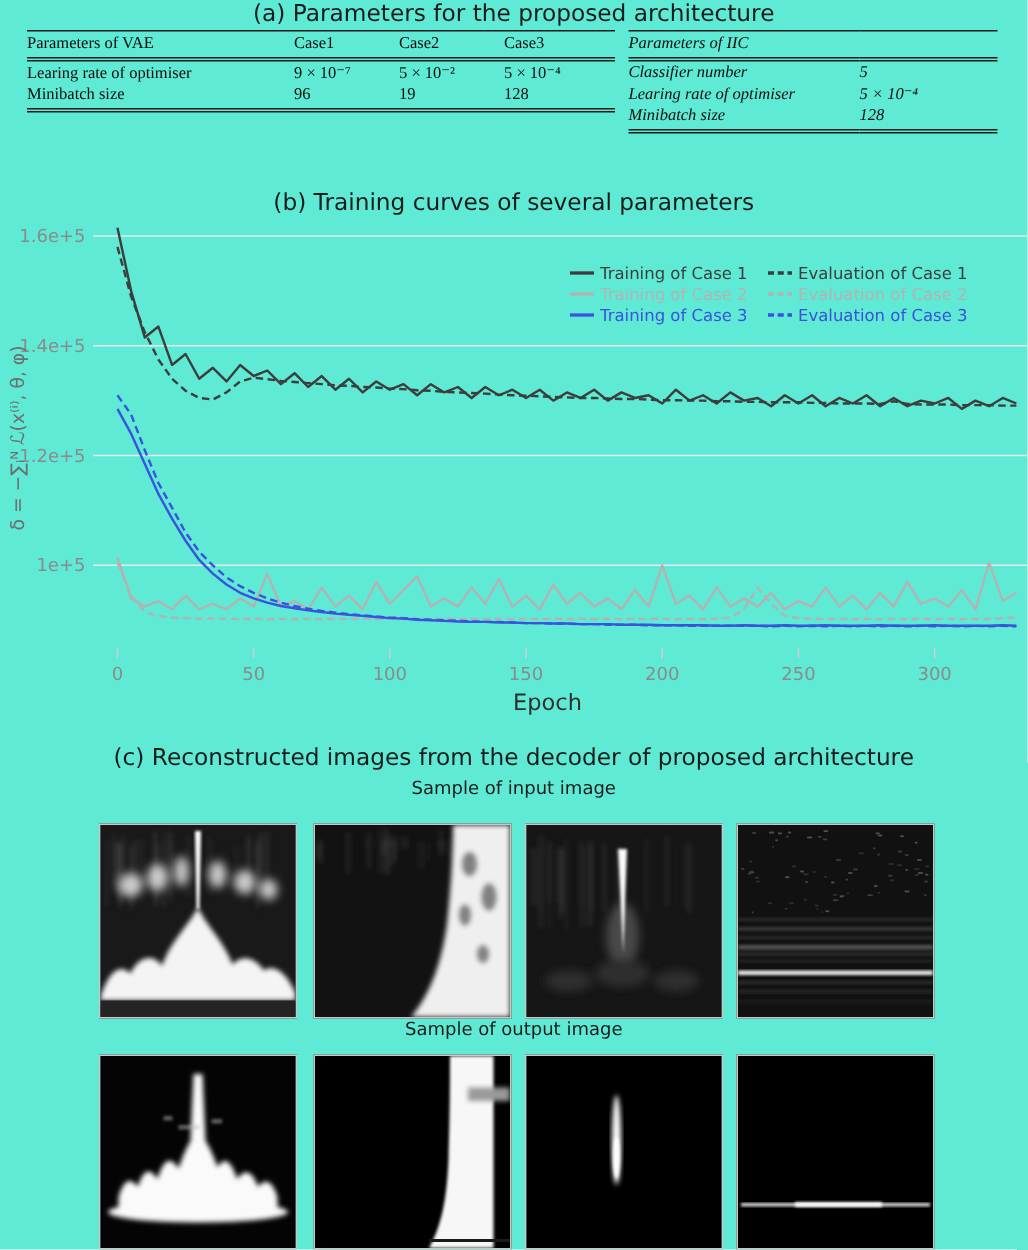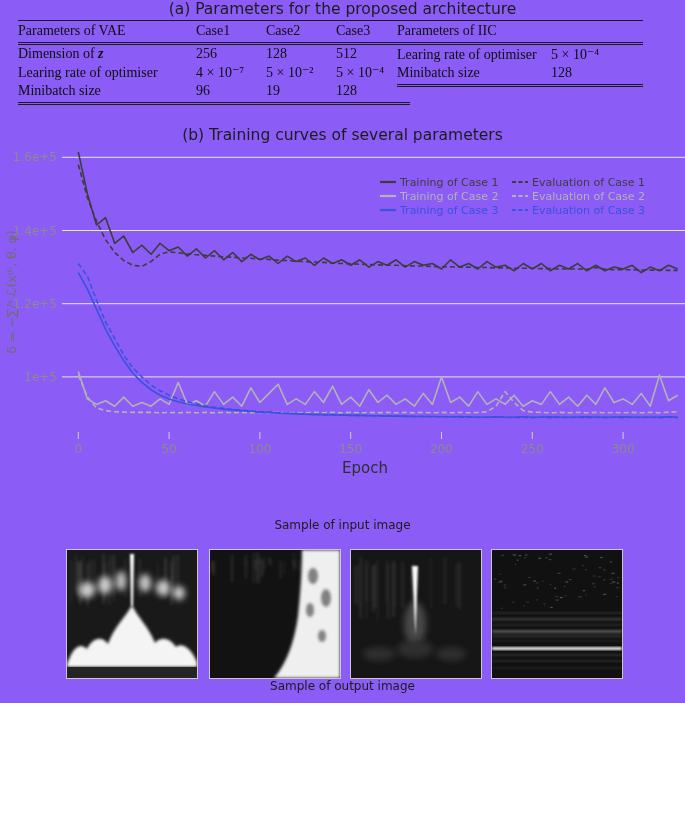--- a/index.html
+++ b/index.html
@@ -1,28 +1,28 @@
 <!DOCTYPE html>
 <html><head>
 <meta charset="utf-8">
 <style>
   html,body{margin:0;padding:0;background:#fff;}
-  #fig{position:relative;width:685px;height:703px;background:#8b5cf6;overflow:hidden;
+  #fig{position:relative;width:685px;height:833px;background:#5eead4;overflow:hidden;
        font-family:"DejaVu Sans","Liberation Sans",sans-serif;}
   .title{position:absolute;left:0;width:685px;text-align:center;color:#1c1c1c;}
   .t-a{top:0px;font-size:15.5px;}
   .t-b{top:126px;font-size:15.5px;}
   .t-c{top:496px;font-size:15.5px;}
   .cap{position:absolute;left:0;width:685px;text-align:center;color:#1c1c1c;font-size:12px;}
   .cap-in{top:518px;}
   .cap-out{top:679px;}
   table.ptable{position:absolute;border-collapse:collapse;table-layout:fixed;
-       font-family:"Liberation Serif","DejaVu Serif",serif;font-size:14px;color:#0d0d0d;}
+       font-family:"Liberation Serif","DejaVu Serif",serif;font-size:11px;color:#0d0d0d;}
   #vae-table{left:18px;top:20px;width:392px;}
-  #iic-table{left:397px;top:20px;width:246px;}
+  #iic-table{left:419px;top:20px;width:246px;font-style:italic;}
   .ptable th{font-weight:normal;text-align:left;padding:2px 2px 3px 0;
        border-top:1px solid #1a1a1a;border-bottom:3px double #1a1a1a;}
   .ptable td{padding:1px 2px 1px 0;white-space:nowrap;}
   .ptable tbody tr:last-child td{border-bottom:3px double #1a1a1a;padding-bottom:3px;}
   .mathvar{font-style:italic;font-weight:bold;}
   #chart-svg{position:absolute;left:0;top:147px;}
   #chart-svg text.tick{font-size:12px;fill:#8b8b8b;font-family:"DejaVu Sans",sans-serif;}
   #chart-svg text.xlabel{font-size:15px;fill:#2e2e2e;font-family:"DejaVu Sans",sans-serif;}
   #chart-svg text.ylab{font-size:12.5px;fill:#6e6e6e;font-family:"DejaVu Sans",sans-serif;}
   #chart-svg text.legend{font-size:11px;font-family:"DejaVu Sans",sans-serif;}
@@ -64,28 +64,22 @@
     <thead>
         <tr id="vae-head">
           <th>Parameters of VAE</th>
           <th>Case1</th>
           <th>Case2</th>
           <th>Case3</th>
         </tr>
       </thead>
     <tbody id="vae-body">
         <tr>
-          <td><span>Dimension of </span><span class="mathvar">z</span></td>
-          <td>256</td>
-          <td>128</td>
-          <td>512</td>
-        </tr>
-        <tr>
           <td><span>Learing rate of optimiser</span><span class="mathvar"></span></td>
-          <td>4 × 10⁻⁷</td>
+          <td>9 × 10⁻⁷</td>
           <td>5 × 10⁻²</td>
           <td>5 × 10⁻⁴</td>
         </tr>
         <tr>
           <td><span>Minibatch size</span><span class="mathvar"></span></td>
           <td>96</td>
           <td>19</td>
           <td>128</td>
         </tr>
       </tbody>
@@ -95,20 +89,24 @@
     <colgroup>
         <col style="width:154px">
         <col style="width:92px">
       </colgroup>
     <thead>
         <tr>
       <th colspan="2">Parameters of IIC</th>
     </tr>
       </thead>
     <tbody id="iic-body">
+        <tr>
+          <td>Classifier number</td>
+          <td>5</td>
+        </tr>
         <tr>
           <td>Learing rate of optimiser</td>
           <td>5 × 10⁻⁴</td>
         </tr>
         <tr>
           <td>Minibatch size</td>
           <td>128</td>
         </tr>
       </tbody>
   </table>
@@ -153,20 +151,21 @@
       <line x1="380" x2="396" y1="210" y2="210" stroke="#3a52dd" stroke-width="2.2"></line>
       <text x="400" y="214" fill="#3a52dd" class="legend">Training of Case 3</text>
       <line x1="512" x2="528" y1="182" y2="182" stroke="#3d3d3d" stroke-width="2.2" stroke-dasharray="4 2.5"></line>
       <text x="532" y="186" fill="#3d3d3d" class="legend">Evaluation of Case 1</text>
       <line x1="512" x2="528" y1="196" y2="196" stroke="#b3b3b3" stroke-width="2.2" stroke-dasharray="4 2.5"></line>
       <text x="532" y="200" fill="#b3b3b3" class="legend">Evaluation of Case 2</text>
       <line x1="512" x2="528" y1="210" y2="210" stroke="#3a52dd" stroke-width="2.2" stroke-dasharray="4 2.5"></line>
       <text x="532" y="214" fill="#3a52dd" class="legend">Evaluation of Case 3</text>
     </svg>
 
+  <div class="title t-c">(c) Reconstructed images from the decoder of proposed architecture</div>
   <div class="cap cap-in">Sample of input image</div>
 
   <div class="row-in">
     <div class="thumb x1">
       <svg viewBox="0 0 130 128">
         <rect width="130" height="128" fill="#191919"></rect>
         <g filter="url(#b2)" opacity="0.8">
             <line x1="4.0" x2="4.0" y1="10.0" y2="53.8" stroke="#4b4b4b" stroke-width="2" opacity="0.42"></line>
             <line x1="98.6" x2="98.6" y1="7.3" y2="45.9" stroke="#4b4b4b" stroke-width="2" opacity="0.69"></line>
             <line x1="106.5" x2="106.5" y1="6.0" y2="45.5" stroke="#4b4b4b" stroke-width="2" opacity="0.76"></line>

